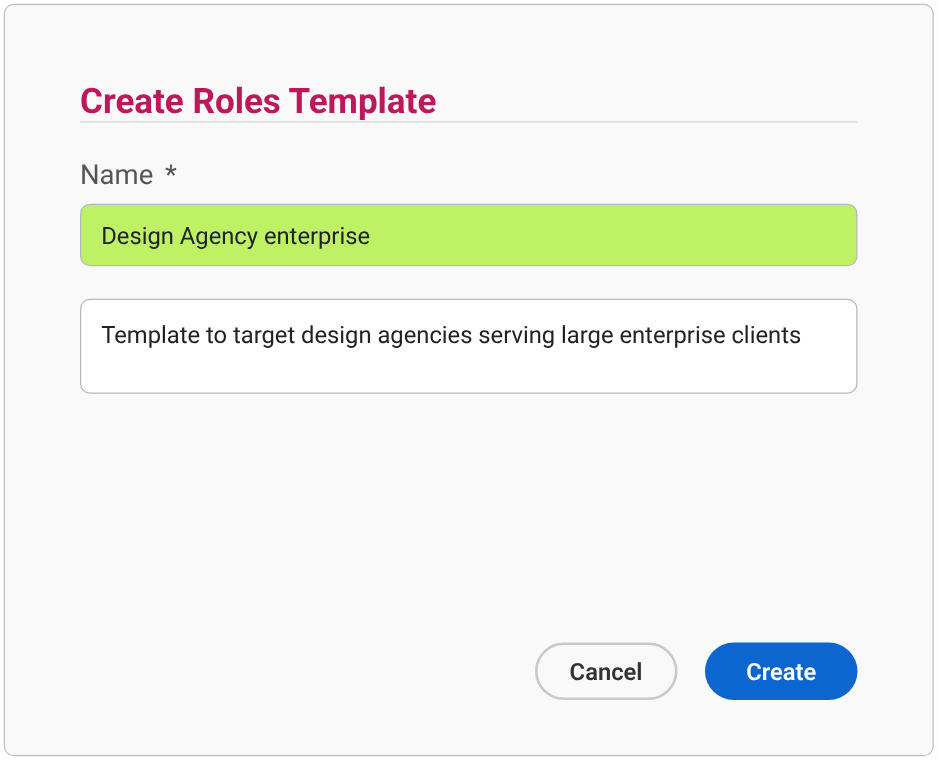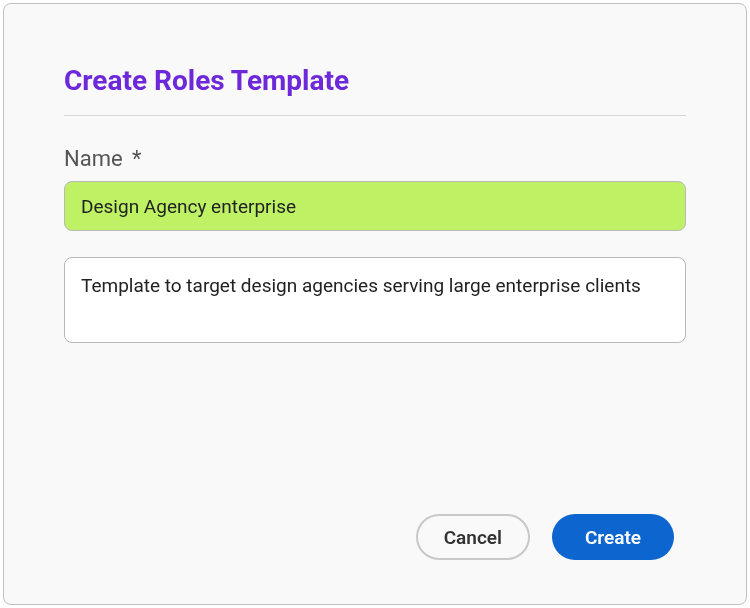--- a/index.html
+++ b/index.html
@@ -22,22 +22,22 @@
       border: 1px solid #c0c0c0;
       border-radius: 8px;
       padding: 60px 60px 40px 60px;
       position: relative;
       display: flex;
       flex-direction: column;
     }
     .title {
       font-size: 28px;
       font-weight: 700;
-      color: #6d28d9;
-      margin-bottom: 18px;
+      color: #be185d;
+      margin-bottom: 0;
     }
     .divider {
       height: 1px;
       background: #d8d8d8;
       margin-bottom: 30px;
     }
     .field-group {
       margin-bottom: 26px;
     }
     .label {
@@ -55,35 +55,35 @@
       border: 1px solid #b8b8b8;
       border-radius: 8px;
       padding: 0 16px;
       font-size: 19px;
       color: #222222;
       background: #bef264;
       font-family: inherit;
     }
     .textarea-input {
       width: 100%;
-      height: 86px;
+      height: 76px;
       border: 1px solid #b8b8b8;
       border-radius: 8px;
       padding: 14px 16px;
       font-size: 19px;
       color: #222222;
       background: #ffffff;
       font-family: inherit;
       resize: none;
       line-height: 1.5;
     }
     .button-row {
       position: absolute;
       bottom: 44px;
-      right: 72px;
+      right: 60px;
       display: flex;
       gap: 22px;
       align-items: center;
     }
     .btn {
       height: 46px;
       border-radius: 23px;
       font-size: 19px;
       font-weight: 600;
       cursor: pointer;

